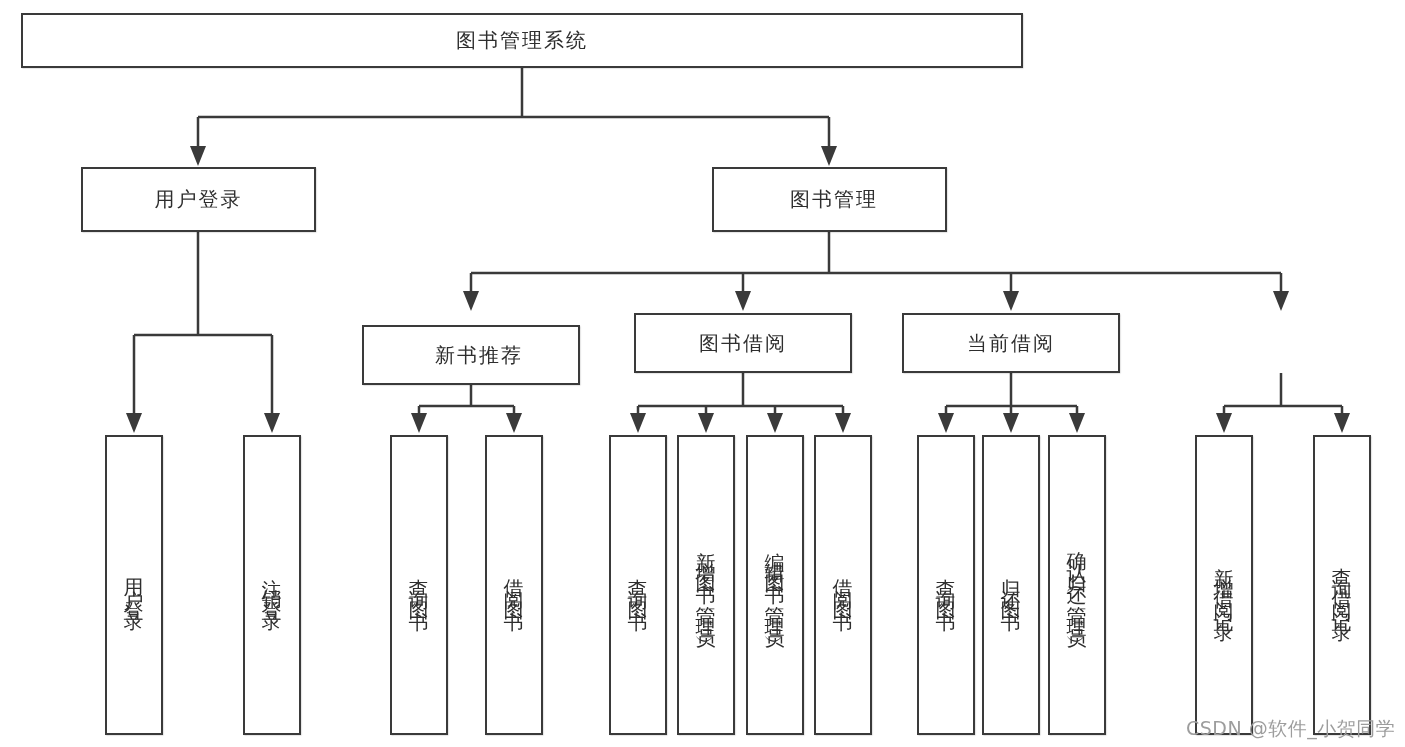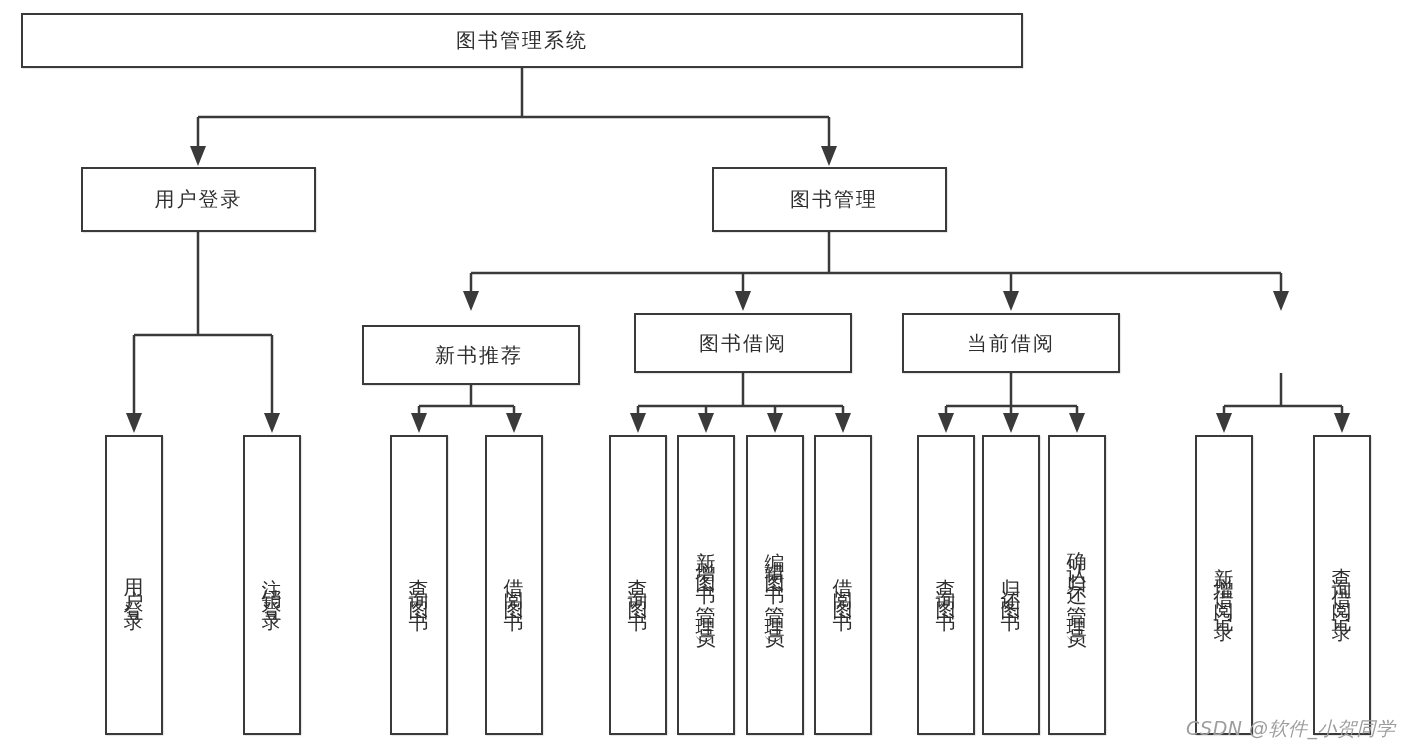--- a/index.html
+++ b/index.html
@@ -70,21 +70,20 @@
   }
   .watermark {
     position: absolute;
     left: 1186px;
     top: 716px;
     font-size: 19px;
     letter-spacing: 0.5px;
     color: var(--watermark);
     z-index: 5;
     white-space: nowrap;
-    font-style: italic;
   }
 </style>
 </head>
 <body>
 
 <div class="stage">
 
   <svg class="connectors" width="1405" height="747" viewBox="0 0 1405 747" xmlns="http://www.w3.org/2000/svg">
     <g stroke="#3a3a3a" stroke-width="2.5" fill="none">
 

